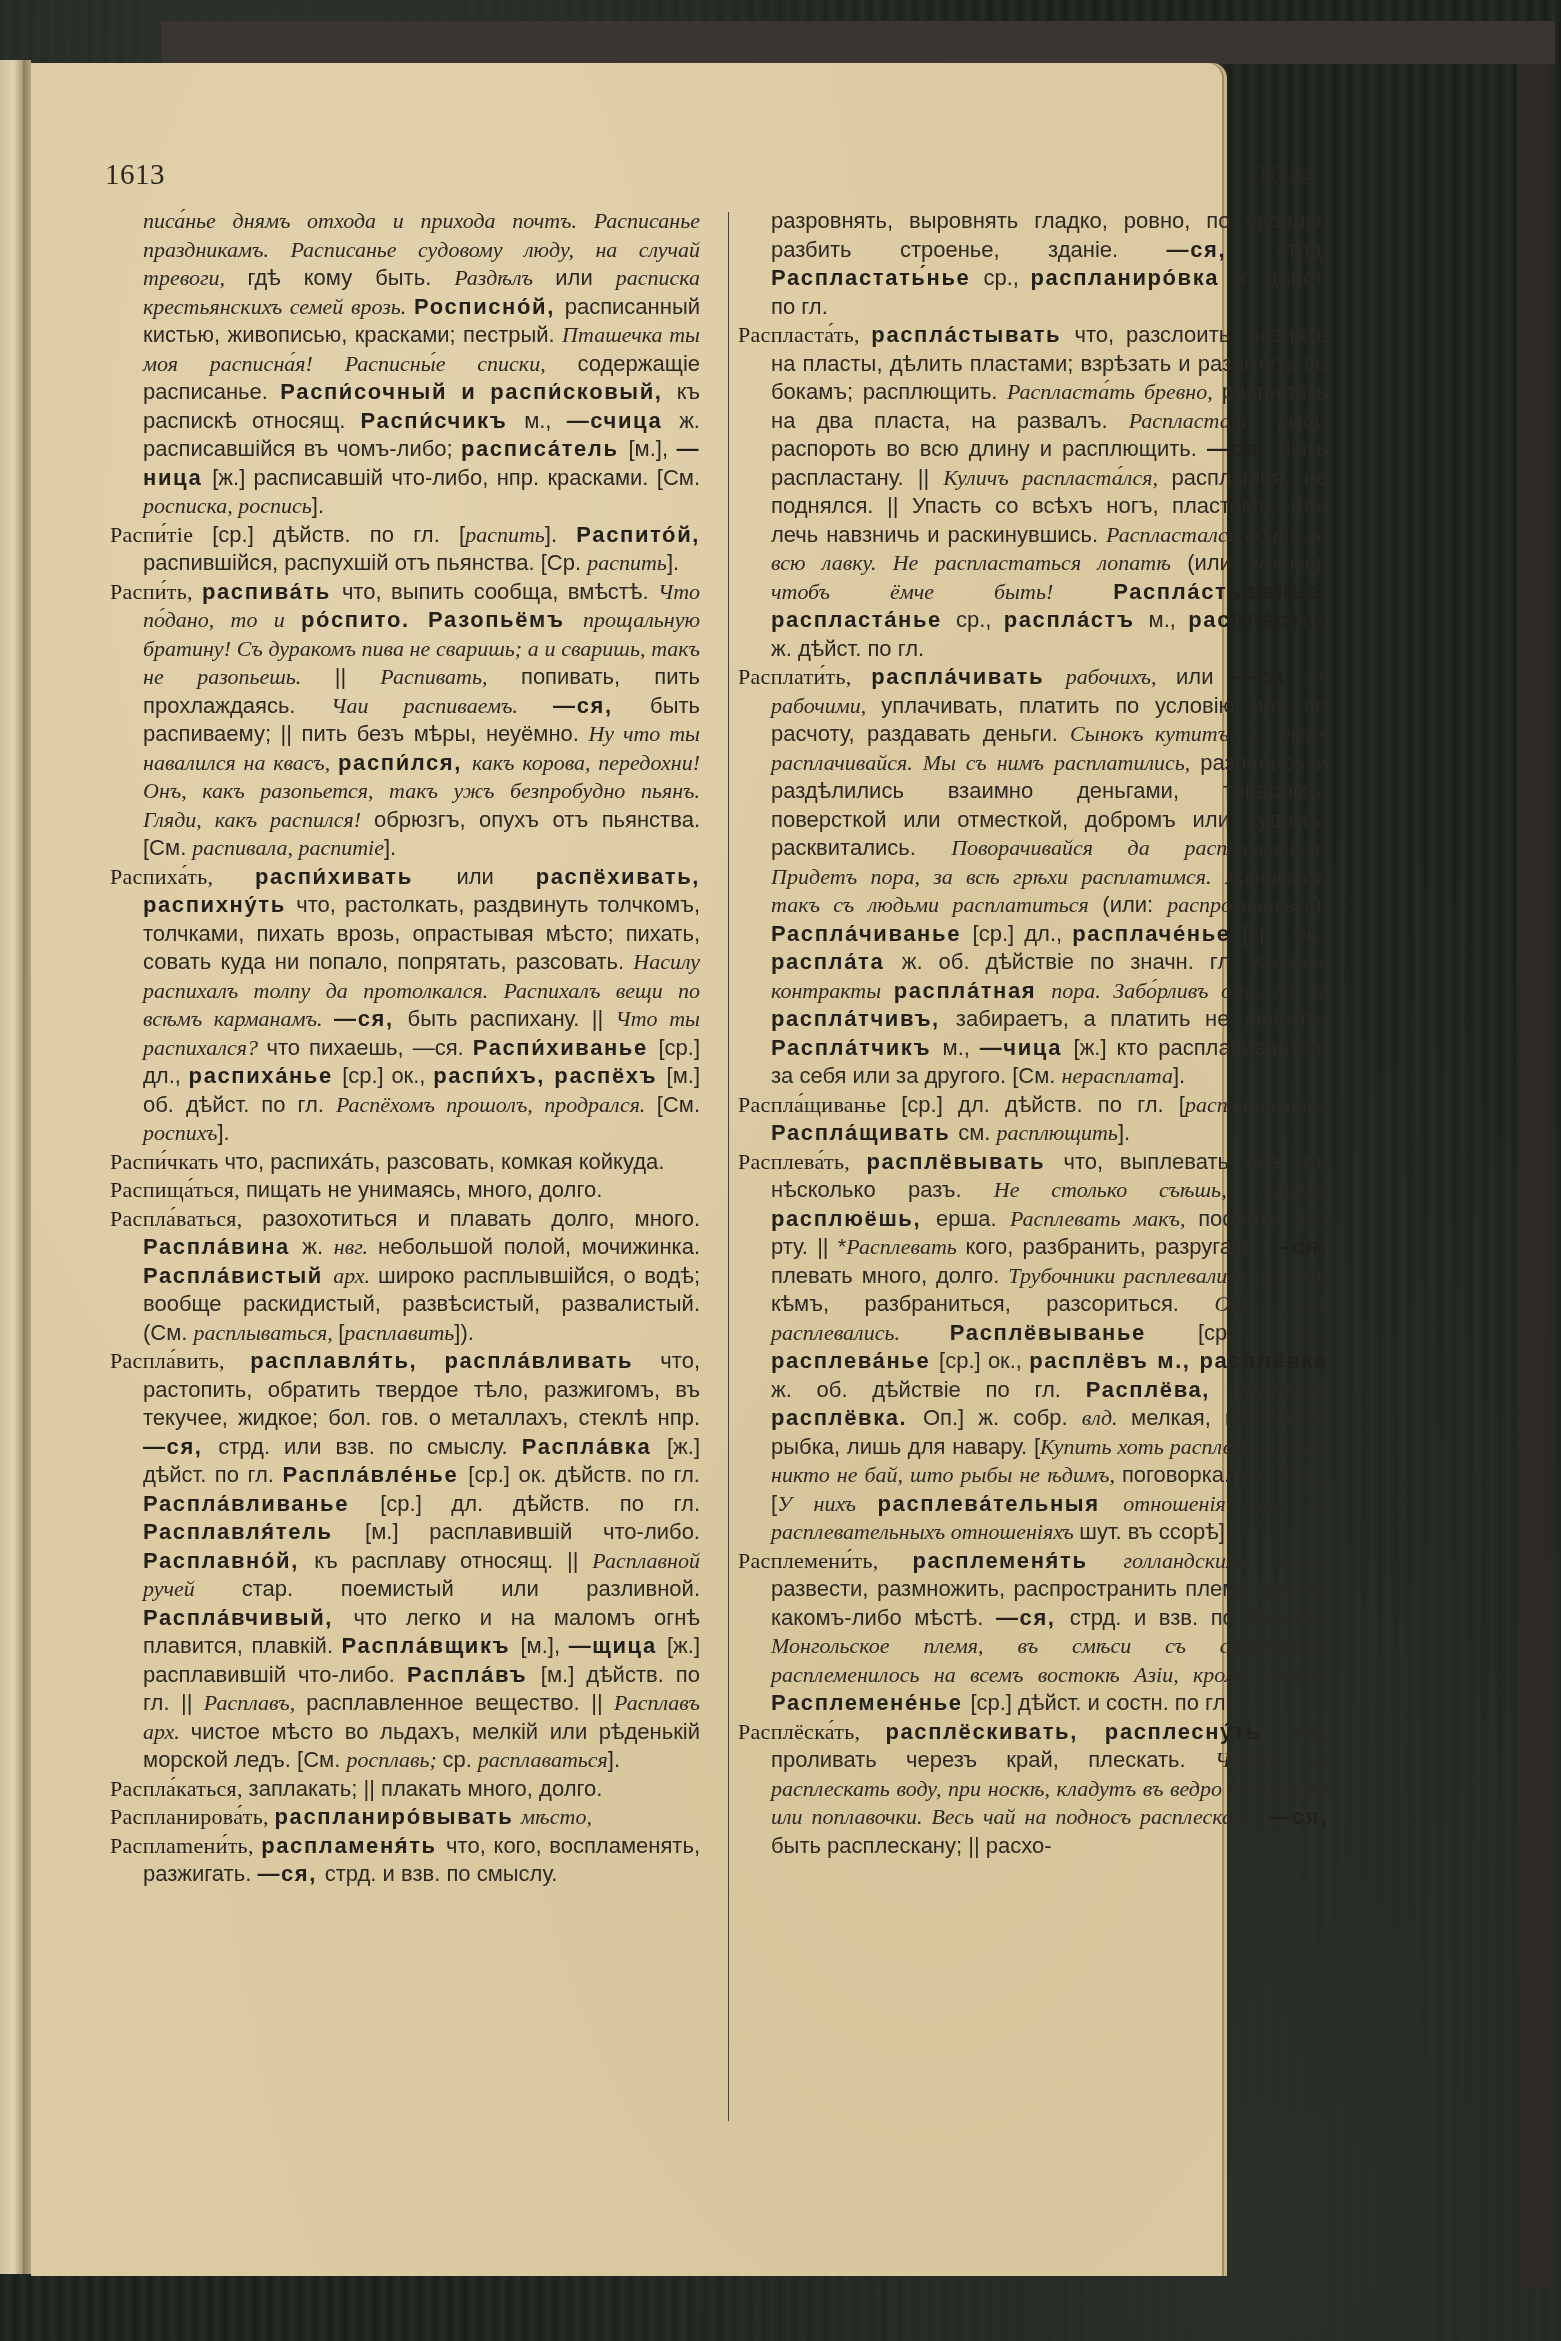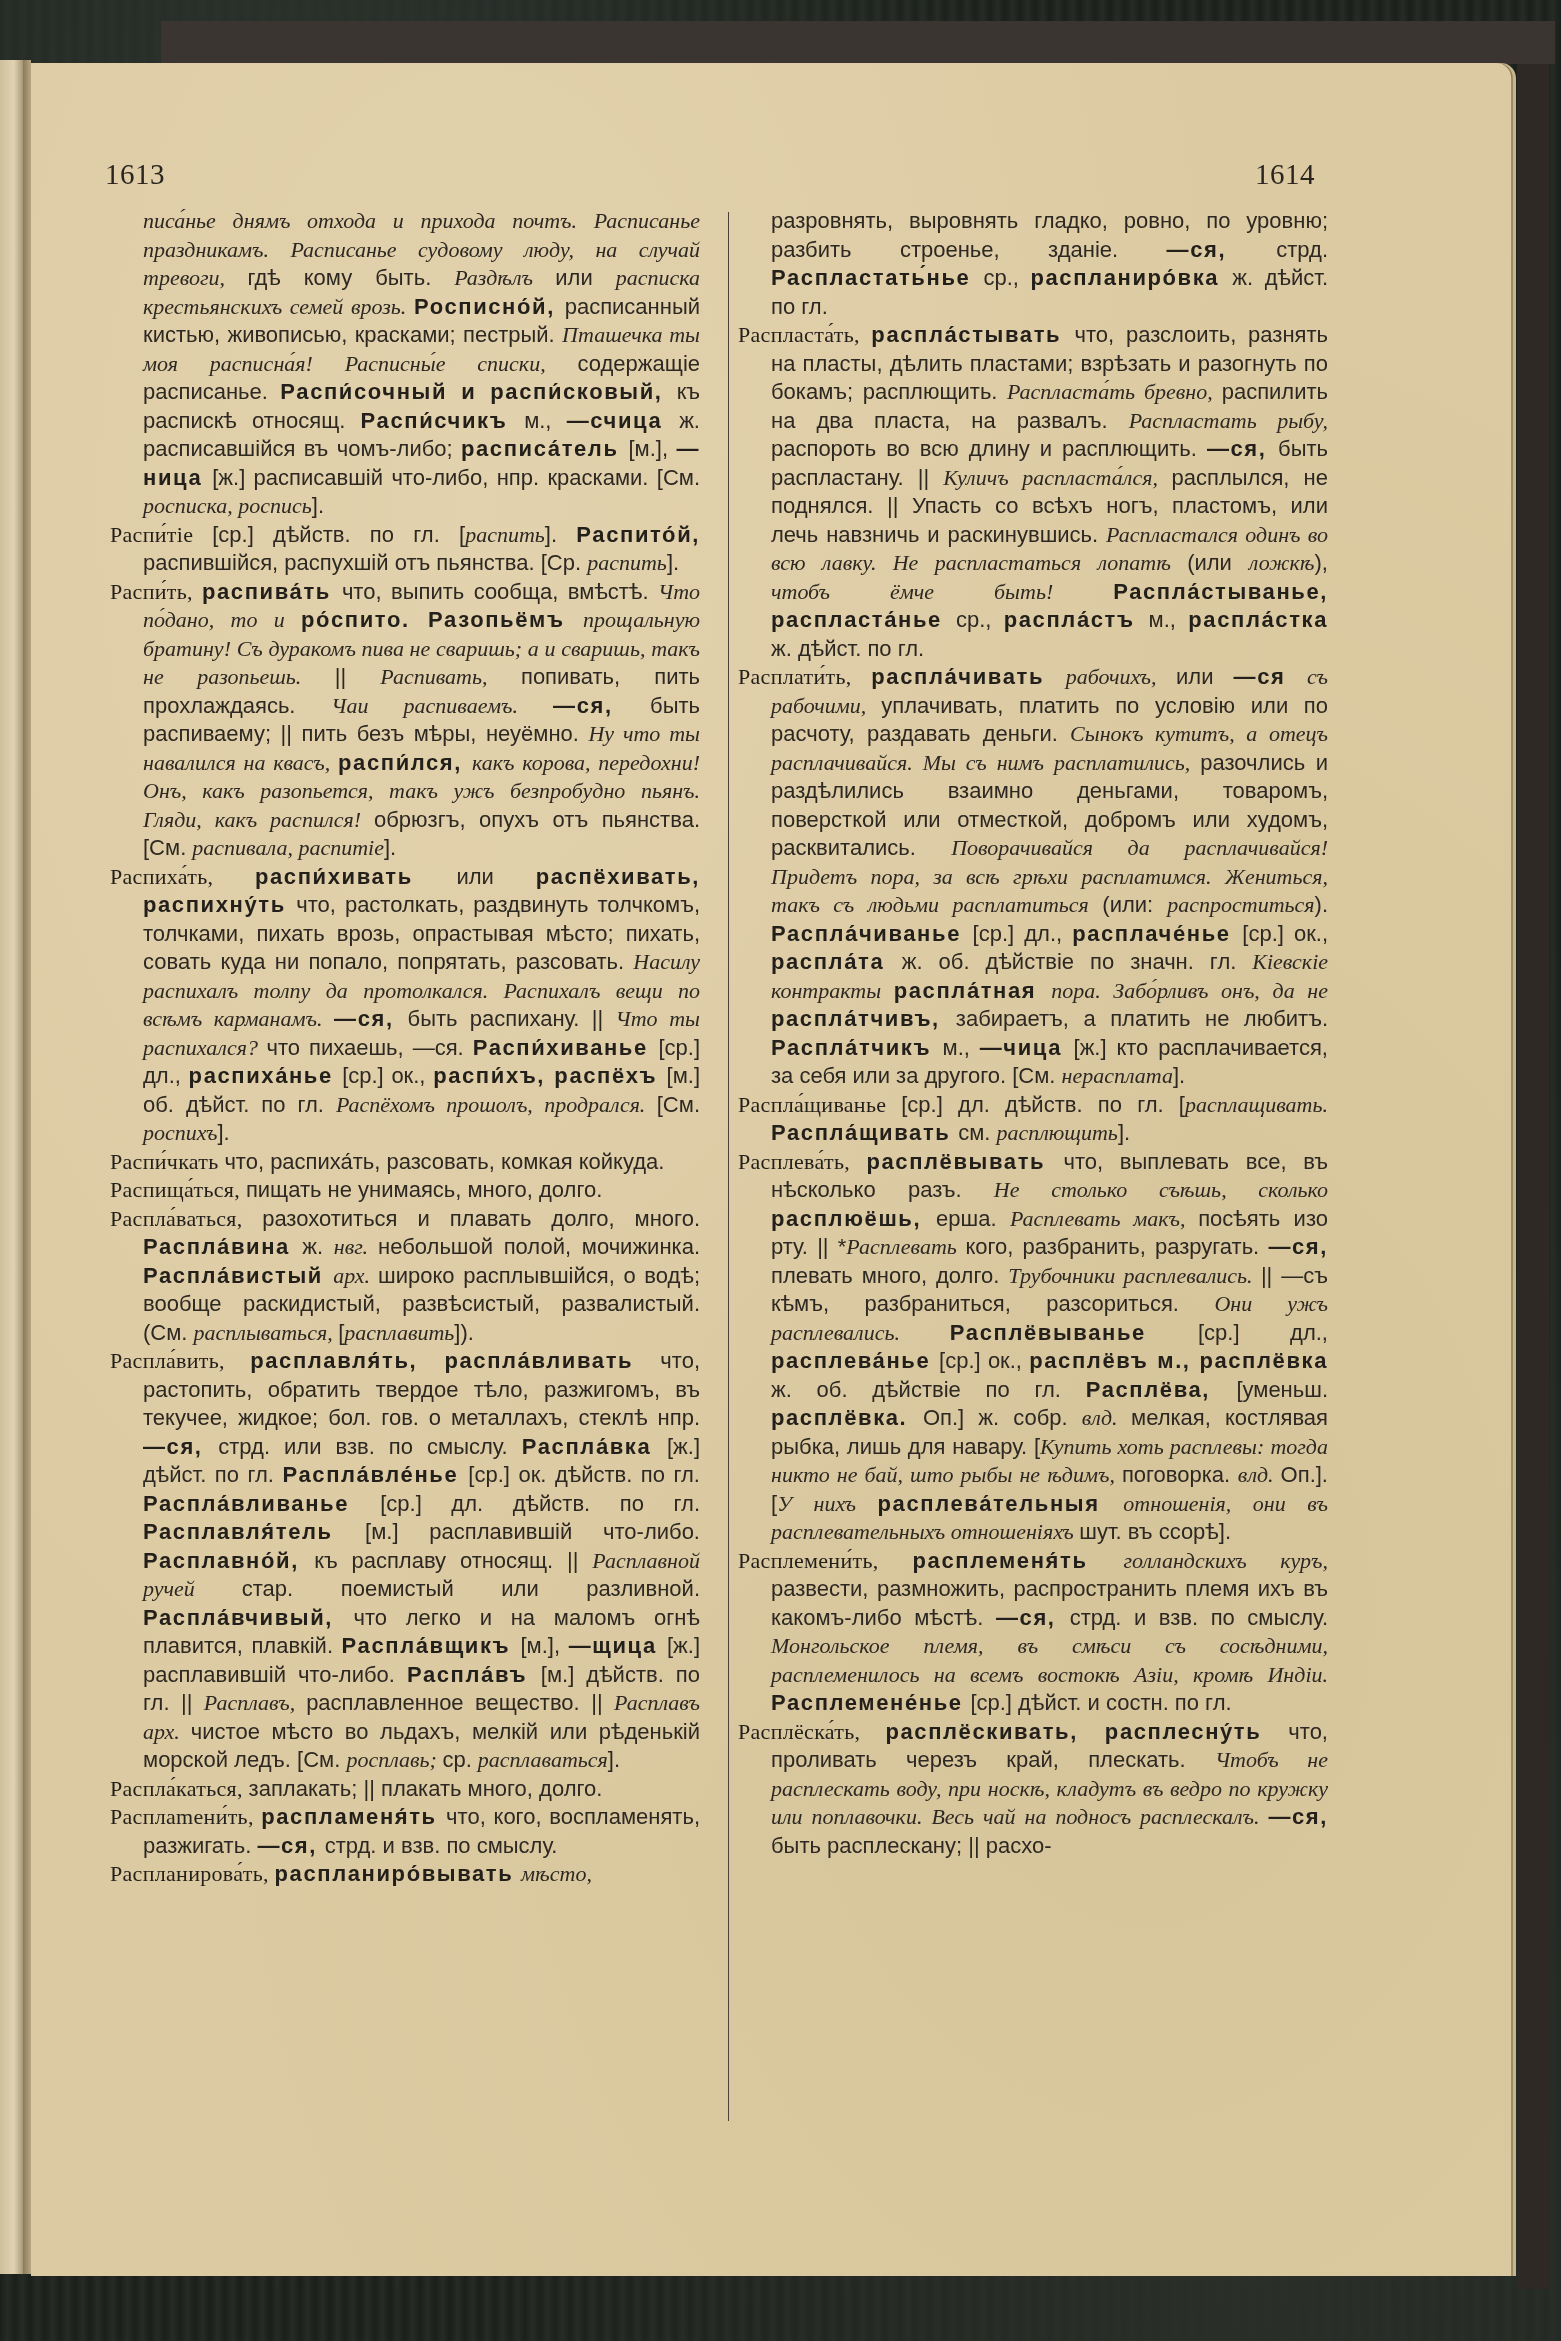--- a/index.html
+++ b/index.html
@@ -24,21 +24,21 @@
   }
   .cover-edge-top {
     position: absolute; left: 161px; top: 21.4px; width: 1394px; height: 43px;
     background: #3a3530;
   }
   .cover-edge-right {
     position: absolute; left: 1517px; top: 64px; width: 32px; height: 2225px;
     background: #2e2925;
   }
   .page {
-    position: absolute; left: 31px; top: 63px; width: 1485px; height: 2213px;
+    position: absolute; left: 31px; top: 63px; width: 1196px; height: 2213px;
     background: #dccaa2;
     background-image:
       radial-gradient(ellipse at 30% 20%, #e2d2ad 0%, transparent 55%),
       radial-gradient(ellipse at 75% 70%, #d6c49b 0%, transparent 60%);
     border-top-right-radius: 15px;
     box-shadow: inset -3.2px 0 0 #c7b58c, inset -4.8px 0 0 #8f815f;
   }
   .running-head {
     position: absolute; top: 95px; left: 0; right: 0; height: 43px;
   }
@@ -96,22 +96,22 @@
   <div class="column left" id="col-left">
       <p class="entry cont"><span class="seg-i">писа́нье днямъ отхода и прихода почтъ. Расписанье праздникамъ. Расписанье судовому люду, на случай тревоги, </span><span class="seg-r">гдѣ кому быть. </span><span class="seg-i">Раздѣлъ </span><span class="seg-r">или </span><span class="seg-i">расписка крестьянскихъ семей врозь. </span><span class="seg-b">Росписно́й, </span><span class="seg-r">расписанный кистью, живописью, красками; пестрый. </span><span class="seg-i">Пташечка ты моя расписна́я! Расписны́е списки, </span><span class="seg-r">содержащіе расписанье. </span><span class="seg-b">Распи́сочный и распи́сковый, </span><span class="seg-r">къ распискѣ относящ. </span><span class="seg-b">Распи́счикъ </span><span class="seg-r">м., </span><span class="seg-b">—счица </span><span class="seg-r">ж. расписавшійся въ чомъ-либо; </span><span class="seg-b">расписа́тель </span><span class="seg-r">[м.], </span><span class="seg-b">—ница </span><span class="seg-r">[ж.] расписавшій что-либо, нпр. красками. [См. </span><span class="seg-i">росписка, роспись</span><span class="seg-r">].</span></p>
       <p class="entry"><span class="seg-h">Распи́тіе </span><span class="seg-r">[ср.] дѣйств. по гл. [</span><span class="seg-i">распить</span><span class="seg-r">]. </span><span class="seg-b">Распито́й, </span><span class="seg-r">распившійся, распухшій отъ пьянства. [Ср. </span><span class="seg-i">распить</span><span class="seg-r">].</span></p>
       <p class="entry"><span class="seg-h">Распи́ть, </span><span class="seg-b">распива́ть </span><span class="seg-r">что, выпить сообща, вмѣстѣ. </span><span class="seg-i">Что по́дано, то и </span><span class="seg-b">ро́спито. Разопьёмъ </span><span class="seg-i">прощальную братину! Съ дуракомъ пива не сваришь; а и сваришь, такъ не разопьешь. </span><span class="seg-r">|| </span><span class="seg-i">Распивать, </span><span class="seg-r">попивать, пить прохлаждаясь. </span><span class="seg-i">Чаи распиваемъ. </span><span class="seg-b">—ся, </span><span class="seg-r">быть распиваему; || пить безъ мѣры, неуёмно. </span><span class="seg-i">Ну что ты навалился на квасъ, </span><span class="seg-b">распи́лся, </span><span class="seg-i">какъ корова, передохни! Онъ, какъ разопьется, такъ ужъ безпробудно пьянъ. Гляди, какъ распился! </span><span class="seg-r">обрюзгъ, опухъ отъ пьянства. [См. </span><span class="seg-i">распивала, распитіе</span><span class="seg-r">].</span></p>
       <p class="entry"><span class="seg-h">Распиха́ть, </span><span class="seg-b">распи́хивать </span><span class="seg-r">или </span><span class="seg-b">распёхивать, распихну́ть </span><span class="seg-r">что, растолкать, раздвинуть толчкомъ, толчками, пихать врозь, опрастывая мѣсто; пихать, совать куда ни попало, попрятать, разсовать. </span><span class="seg-i">Насилу распихалъ толпу да протолкался. Распихалъ вещи по всѣмъ карманамъ. </span><span class="seg-b">—ся, </span><span class="seg-r">быть распихану. || </span><span class="seg-i">Что ты распихался? </span><span class="seg-r">что пихаешь, —ся. </span><span class="seg-b">Распи́хиванье </span><span class="seg-r">[ср.] дл., </span><span class="seg-b">распиха́нье </span><span class="seg-r">[ср.] ок., </span><span class="seg-b">распи́хъ, распёхъ </span><span class="seg-r">[м.] об. дѣйст. по гл. </span><span class="seg-i">Распёхомъ прошолъ, продрался. </span><span class="seg-r">[См. </span><span class="seg-i">роспихъ</span><span class="seg-r">].</span></p>
       <p class="entry"><span class="seg-h">Распи́чкать </span><span class="seg-r">что, распиха́ть, разсовать, комкая койкуда.</span></p>
       <p class="entry"><span class="seg-h">Распища́ться, </span><span class="seg-r">пищать не унимаясь, много, долго.</span></p>
       <p class="entry"><span class="seg-h">Распла́ваться, </span><span class="seg-r">разохотиться и плавать долго, много. </span><span class="seg-b">Распла́вина </span><span class="seg-r">ж. </span><span class="seg-i">нвг. </span><span class="seg-r">небольшой полой, мочижинка. </span><span class="seg-b">Распла́вистый </span><span class="seg-i">арх. </span><span class="seg-r">широко расплывшійся, о водѣ; вообще раскидистый, развѣсистый, развалистый. (См. </span><span class="seg-i">расплываться, </span><span class="seg-r">[</span><span class="seg-i">расплавить</span><span class="seg-r">]).</span></p>
       <p class="entry"><span class="seg-h">Распла́вить, </span><span class="seg-b">расплавля́ть, распла́вливать </span><span class="seg-r">что, растопить, обратить твердое тѣло, разжигомъ, въ текучее, жидкое; бол. гов. о металлахъ, стеклѣ нпр. </span><span class="seg-b">—ся, </span><span class="seg-r">стрд. или взв. по смыслу. </span><span class="seg-b">Распла́вка </span><span class="seg-r">[ж.] дѣйст. по гл. </span><span class="seg-b">Распла́вле́нье </span><span class="seg-r">[ср.] ок. дѣйств. по гл. </span><span class="seg-b">Распла́вливанье </span><span class="seg-r">[ср.] дл. дѣйств. по гл. </span><span class="seg-b">Расплавля́тель </span><span class="seg-r">[м.] расплавившій что-либо. </span><span class="seg-b">Расплавно́й, </span><span class="seg-r">къ расплаву относящ. || </span><span class="seg-i">Расплавной ручей </span><span class="seg-r">стар. поемистый или разливной. </span><span class="seg-b">Распла́вчивый, </span><span class="seg-r">что легко и на маломъ огнѣ плавится, плавкій. </span><span class="seg-b">Распла́вщикъ </span><span class="seg-r">[м.], </span><span class="seg-b">—щица </span><span class="seg-r">[ж.] расплавившій что-либо. </span><span class="seg-b">Распла́въ </span><span class="seg-r">[м.] дѣйств. по гл. || </span><span class="seg-i">Расплавъ, </span><span class="seg-r">расплавленное вещество. || </span><span class="seg-i">Расплавъ арх. </span><span class="seg-r">чистое мѣсто во льдахъ, мелкій или рѣденькій морской ледъ. [См. </span><span class="seg-i">росплавь; </span><span class="seg-r">ср. </span><span class="seg-i">расплаваться</span><span class="seg-r">].</span></p>
       <p class="entry"><span class="seg-h">Распла́каться, </span><span class="seg-r">заплакать; || плакать много, долго.</span></p>
+      <p class="entry"><span class="seg-h">Распланирова́ть, </span><span class="seg-b">распланиро́вывать </span><span class="seg-i">мѣсто,</span></p>
       <p class="entry"><span class="seg-h">Расплameни́ть, </span><span class="seg-b">распламеня́ть </span><span class="seg-r">что, кого, воспламенять, разжигать. </span><span class="seg-b">—ся, </span><span class="seg-r">стрд. и взв. по смыслу.</span></p>
-      <p class="entry"><span class="seg-h">Распланирова́ть, </span><span class="seg-b">распланиро́вывать </span><span class="seg-i">мѣсто,</span></p>
     </div>
   <div class="column right" id="col-right">
       <p class="entry cont"><span class="seg-r">разровнять, выровнять гладко, ровно, по уровню; разбить строенье, зданіе. </span><span class="seg-b">—ся, </span><span class="seg-r">стрд. </span><span class="seg-b">Распластать́нье </span><span class="seg-r">ср., </span><span class="seg-b">распланиро́вка </span><span class="seg-r">ж. дѣйст. по гл.</span></p>
       <p class="entry"><span class="seg-h">Распласта́ть, </span><span class="seg-b">распла́стывать </span><span class="seg-r">что, разслоить, разнять на пласты, дѣлить пластами; взрѣзать и разогнуть по бокамъ; расплющить. </span><span class="seg-i">Распласта́ть бревно, </span><span class="seg-r">распилить на два пласта, на развалъ. </span><span class="seg-i">Распластать рыбу, </span><span class="seg-r">распороть во всю длину и расплющить. </span><span class="seg-b">—ся, </span><span class="seg-r">быть распластану. || </span><span class="seg-i">Куличъ распласта́лся, </span><span class="seg-r">расплылся, не поднялся. || Упасть со всѣхъ ногъ, пластомъ, или лечь навзничь и раскинувшись. </span><span class="seg-i">Распластался одинъ во всю лавку. Не распластаться лопатѣ </span><span class="seg-r">(или </span><span class="seg-i">ложкѣ</span><span class="seg-r">), </span><span class="seg-i">чтобъ ёмче быть! </span><span class="seg-b">Распла́стыванье, распласта́нье </span><span class="seg-r">ср., </span><span class="seg-b">распла́стъ </span><span class="seg-r">м., </span><span class="seg-b">распла́стка </span><span class="seg-r">ж. дѣйст. по гл.</span></p>
       <p class="entry"><span class="seg-h">Расплати́ть, </span><span class="seg-b">распла́чивать </span><span class="seg-i">рабочихъ, </span><span class="seg-r">или </span><span class="seg-b">—ся </span><span class="seg-i">съ рабочими, </span><span class="seg-r">уплачивать, платить по условію или по расчоту, раздавать деньги. </span><span class="seg-i">Сынокъ кутитъ, а отецъ расплачивайся. Мы съ нимъ расплатились, </span><span class="seg-r">разочлись и раздѣлились взаимно деньгами, товаромъ, поверсткой или отместкой, добромъ или худомъ, расквитались. </span><span class="seg-i">Поворачивайся да расплачивайся! Придетъ пора, за всѣ грѣхи расплатимся. Жениться, такъ съ людьми расплатиться </span><span class="seg-r">(или: </span><span class="seg-i">распроститься</span><span class="seg-r">). </span><span class="seg-b">Распла́чиванье </span><span class="seg-r">[ср.] дл., </span><span class="seg-b">расплаче́нье </span><span class="seg-r">[ср.] ок., </span><span class="seg-b">распла́та </span><span class="seg-r">ж. об. дѣйствіе по значн. гл. </span><span class="seg-i">Кіевскіе контракты </span><span class="seg-b">распла́тная </span><span class="seg-i">пора. Забо́рливъ онъ, да не </span><span class="seg-b">распла́тчивъ, </span><span class="seg-r">забираетъ, а платить не любитъ. </span><span class="seg-b">Распла́тчикъ </span><span class="seg-r">м., </span><span class="seg-b">—чица </span><span class="seg-r">[ж.] кто расплачивается, за себя или за другого. [См. </span><span class="seg-i">нерасплата</span><span class="seg-r">].</span></p>
       <p class="entry"><span class="seg-h">Распла́щиванье </span><span class="seg-r">[ср.] дл. дѣйств. по гл. [</span><span class="seg-i">расплащивать. </span><span class="seg-b">Распла́щивать </span><span class="seg-r">см. </span><span class="seg-i">расплющить</span><span class="seg-r">].</span></p>
       <p class="entry"><span class="seg-h">Расплева́ть, </span><span class="seg-b">расплёвывать </span><span class="seg-r">что, выплевать все, въ нѣсколько разъ. </span><span class="seg-i">Не столько съѣшь, сколько </span><span class="seg-b">расплюёшь, </span><span class="seg-r">ерша. </span><span class="seg-i">Расплевать макъ, </span><span class="seg-r">посѣять изо рту. || *</span><span class="seg-i">Расплевать </span><span class="seg-r">кого, разбранить, разругать. </span><span class="seg-b">—ся, </span><span class="seg-r">плевать много, долго. </span><span class="seg-i">Трубочники расплевались. </span><span class="seg-r">|| —съ кѣмъ, разбраниться, разсориться. </span><span class="seg-i">Они ужъ расплевались. </span><span class="seg-b">Расплёвыванье </span><span class="seg-r">[ср.] дл., </span><span class="seg-b">расплева́нье </span><span class="seg-r">[ср.] ок., </span><span class="seg-b">расплёвъ м., расплёвка </span><span class="seg-r">ж. об. дѣйствіе по гл. </span><span class="seg-b">Расплёва, </span><span class="seg-r">[уменьш. </span><span class="seg-b">расплёвка. </span><span class="seg-r">Оп.] ж. собр. </span><span class="seg-i">влд. </span><span class="seg-r">мелкая, костлявая рыбка, лишь для навару. [</span><span class="seg-i">Купить хоть расплевы: тогда никто не бай, што рыбы не ѣдимъ, </span><span class="seg-r">поговорка. </span><span class="seg-i">влд. </span><span class="seg-r">Оп.]. [</span><span class="seg-i">У нихъ </span><span class="seg-b">расплева́тельныя </span><span class="seg-i">отношенія, они въ расплевательныхъ отношеніяхъ </span><span class="seg-r">шут. въ ссорѣ].</span></p>
       <p class="entry"><span class="seg-h">Расплемени́ть, </span><span class="seg-b">расплеменя́ть </span><span class="seg-i">голландскихъ куръ, </span><span class="seg-r">развести, размножить, распространить племя ихъ въ какомъ-либо мѣстѣ. </span><span class="seg-b">—ся, </span><span class="seg-r">стрд. и взв. по смыслу. </span><span class="seg-i">Монгольское племя, въ смѣси съ сосѣдними, расплеменилось на всемъ востокѣ Азіи, кромѣ Индіи. </span><span class="seg-b">Расплемене́нье </span><span class="seg-r">[ср.] дѣйст. и состн. по гл.</span></p>
       <p class="entry"><span class="seg-h">Расплёска́ть, </span><span class="seg-b">расплёскивать, расплесну́ть </span><span class="seg-r">что, проливать черезъ край, плескать. </span><span class="seg-i">Чтобъ не расплескать воду, при носкѣ, кладутъ въ ведро по кружку или поплавочки. Весь чай на подносъ расплескалъ. </span><span class="seg-b">—ся, </span><span class="seg-r">быть расплескану; || расхо-</span></p>
     </div>

